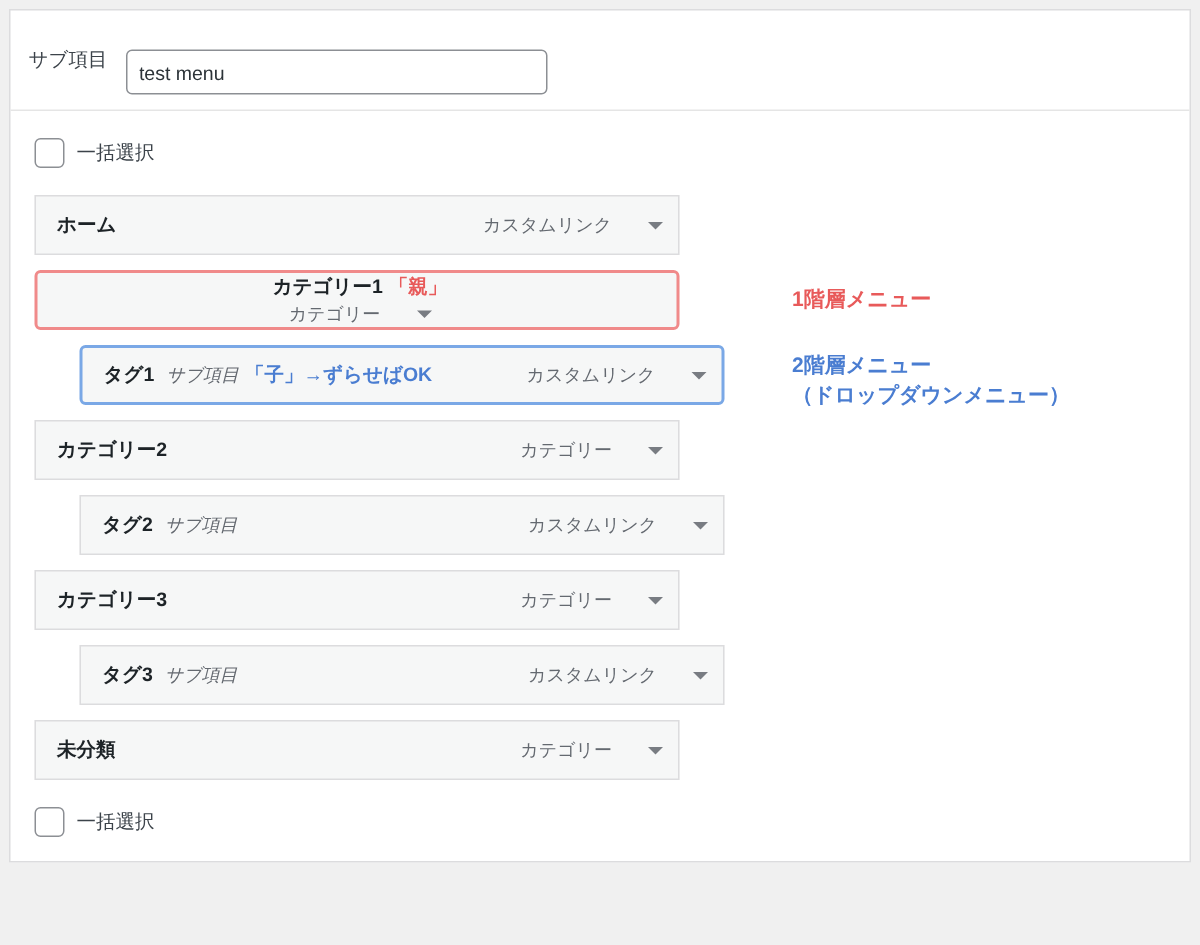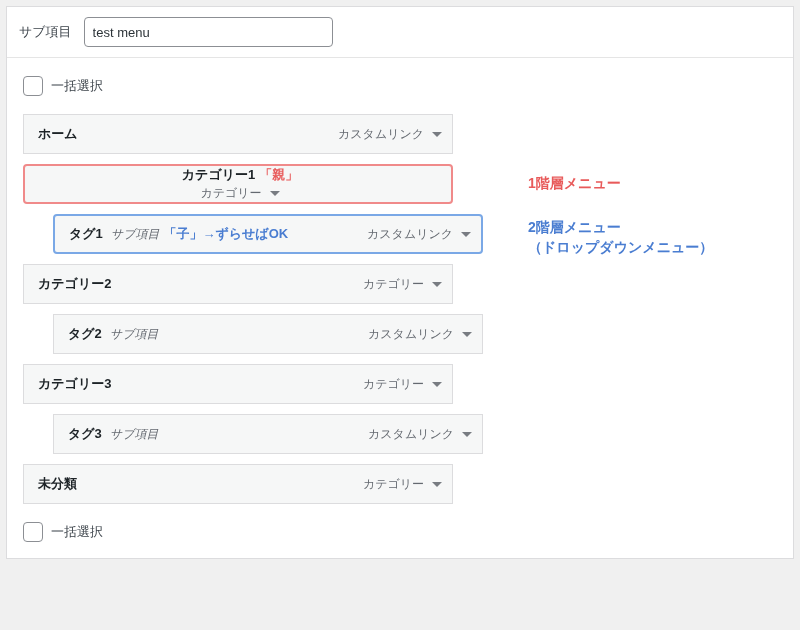--- a/index.html
+++ b/index.html
@@ -18,28 +18,29 @@
       align-items: center;
       padding: 10px 12px;
       border-bottom: 1px solid #e5e5e5;
     }
     .menu-name-label {
       font-size: 13px;
       color: #3c434a;
       margin-right: 12px;
     }
     .menu-name-input {
-      width: 249px;
+      width: 281px;
       height: 30px;
       padding: 0 8px;
       border: 1px solid #8c8f94;
       border-radius: 4px;
       font-size: 13px;
       color: #2c3338;
       background: #fff;
+      margin-top: 16px;
     }
     .body-area {
       padding: 12px 16px 16px 16px;
     }
     .instruction {
       font-size: 13px;
       color: #3c434a;
       margin: 4px 0 16px 0;
       line-height: 1.5;
     }
@@ -88,21 +89,21 @@
     }
     .item-title { font-weight: 600; font-style: normal; }
     .tag-title { font-weight: 700; }
     .sub-label { font-style: italic; color: #646970; font-weight: 400; font-size: 12px; margin-left: 4px;}
     .inline-note { font-weight: 700; }
     .note-red { color: #e85a5a; }
     .note-blue { color: #4a7dd1; }
     .item-right {
       display: flex;
       align-items: center;
-      gap: 8px;
+      gap: 24px;
       font-size: 12px;
       color: #646970;
     }
     .caret {
       width: 0; height: 0;
       border-left: 5px solid transparent;
       border-right: 5px solid transparent;
       border-top: 5px solid #787c82;
     }
     .side-annot {

